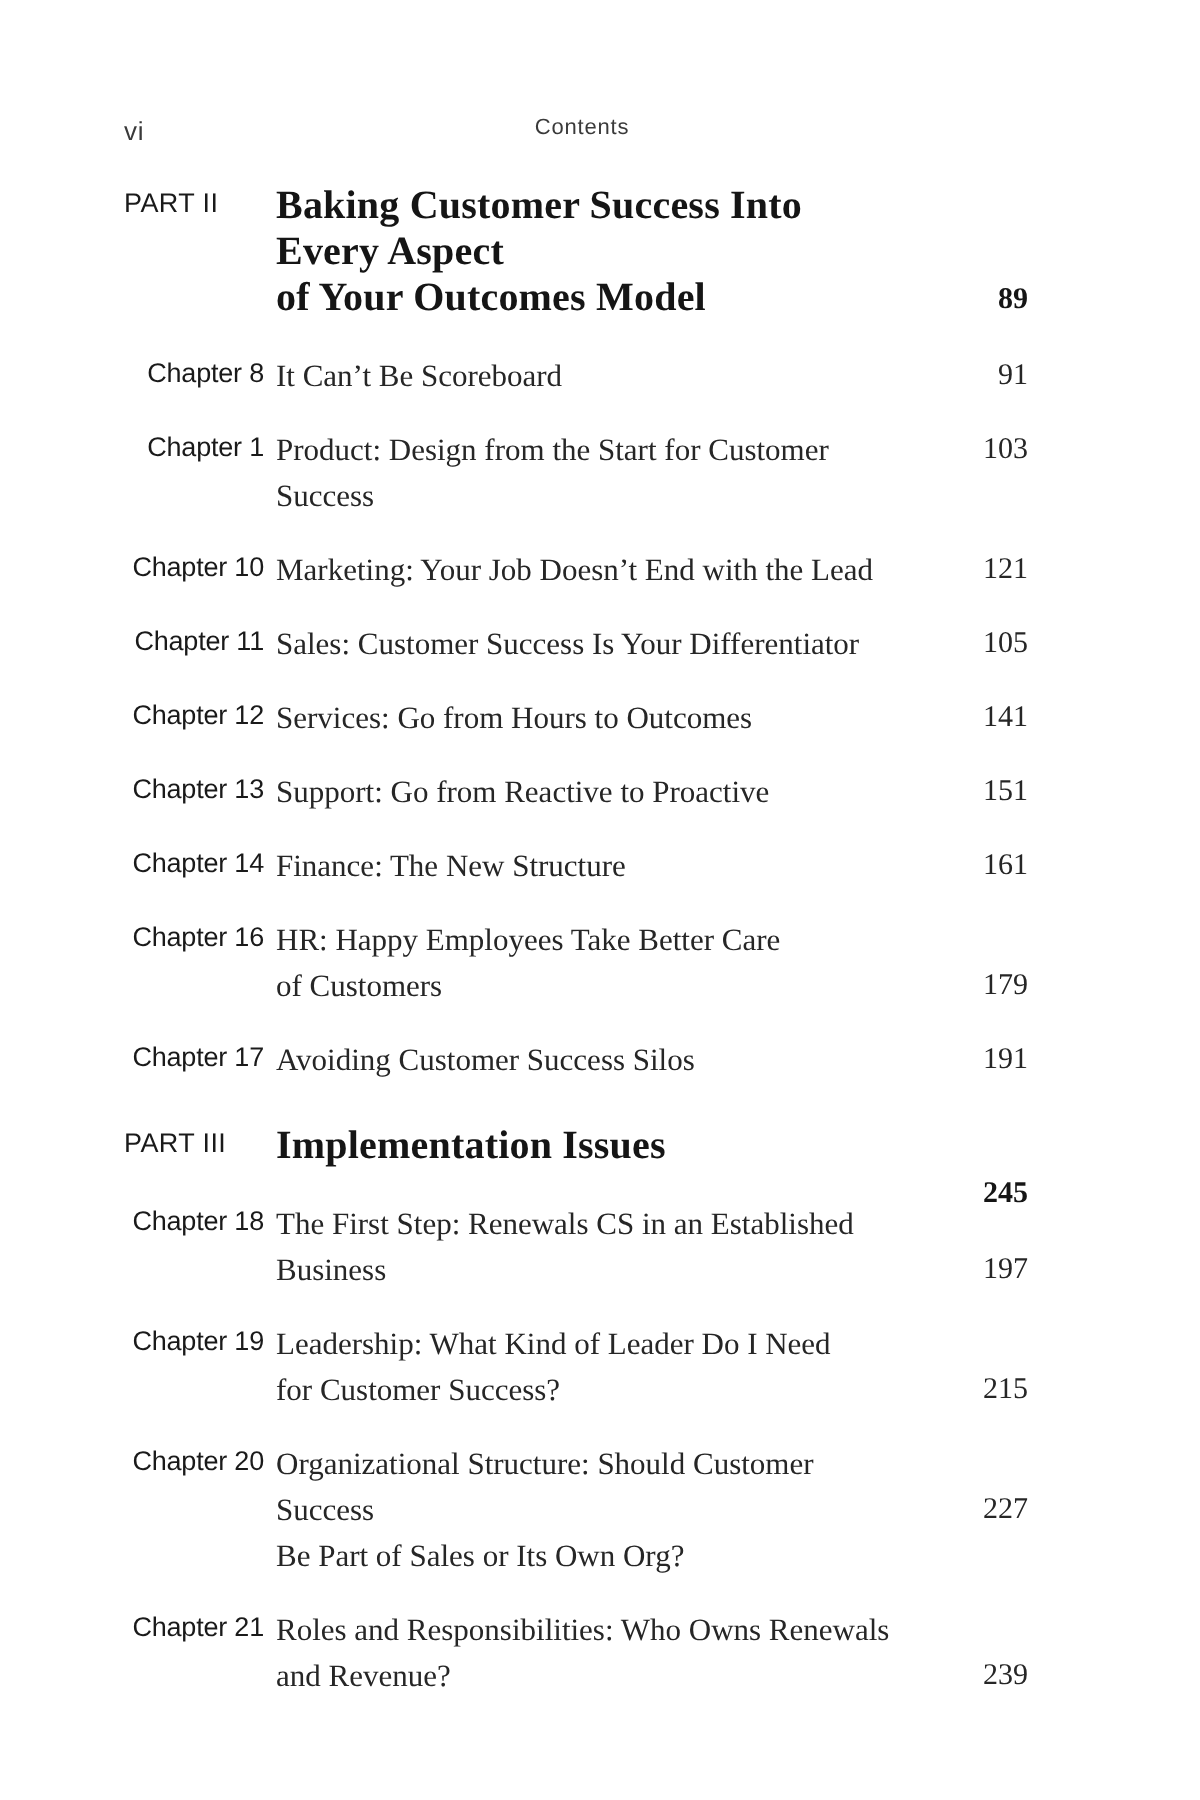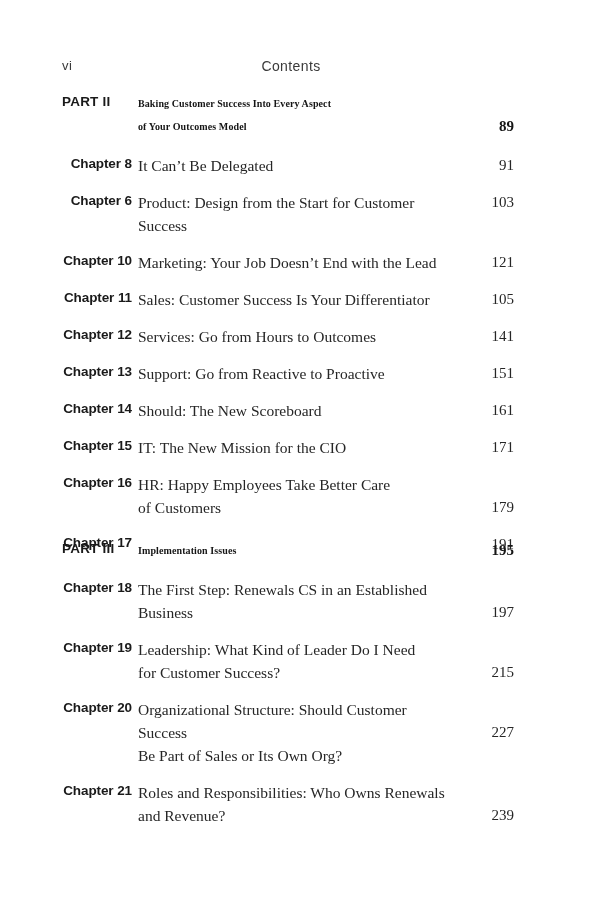--- a/index.html
+++ b/index.html
@@ -40,21 +40,21 @@
     letter-spacing: 0.4px;
     color: #3a3a3a;
   }
   .runhead-title {
     position: absolute;
     left: 0;
     top: 0;
     width: 458px;
     text-align: center;
     font-family: "Liberation Sans", "DejaVu Sans", sans-serif;
-    font-size: 14px;
+    font-size: 11px;
     letter-spacing: 0.4px;
     color: #3a3a3a;
   }
 
   
   .toc {
     position: absolute;
     top: 92px;
     left: 62px;
     width: 452px;
@@ -72,21 +72,21 @@
   .entry.gap-before {
     margin-top: 20px;
   }
 
   .label {
     position: absolute;
     left: 0;
     top: 0;
     width: 70px;
     font-family: "Liberation Sans", "DejaVu Sans", sans-serif;
-    font-weight: bold;
+    font-weight: normal;
     font-size: 13.5px;
     line-height: 20px;
     letter-spacing: -0.1px;
     color: #1a1a1a;
     text-align: right;
     white-space: nowrap;
   }
   .entry.part > .label {
     text-align: left;
     letter-spacing: 0.2px;
@@ -95,21 +95,21 @@
   .title {
     margin-left: 76px;
     margin-right: 60px;
     font-family: "Liberation Serif", "DejaVu Serif", serif;
     font-size: 15.5px;
     line-height: 23px;
     color: #262626;
   }
   .entry.part > .title {
     font-weight: bold;
-    font-size: 10px;
+    font-size: 20px;
     letter-spacing: 0.1px;
     color: #151515;
   }
 
   .title .line {
     display: block;
   }
 
   .folio {
     position: absolute;
@@ -117,20 +117,21 @@
     width: 46px;
     text-align: right;
     font-family: "Liberation Serif", "DejaVu Serif", serif;
     font-size: 15px;
     line-height: 23px;
     color: #262626;
   }
   .entry.part > .folio {
     font-weight: bold;
     color: #151515;
+    margin-top: 24px;
   }
   
   .folio.on-line-1 { top: 0; }
   .folio.on-line-2 { top: 23px; }
 </style>
 </head>
 <body>
 
 <div class="page">
 
@@ -144,26 +145,26 @@
         <div class="label">PART II</div>
         <div class="title">
           <span class="line">Baking Customer Success Into Every Aspect</span>
           <span class="line">of Your Outcomes Model</span>
         </div>
         <div class="folio on-line-2">89</div>
       </div>
       <div class="entry chapter">
         <div class="label">Chapter 8</div>
         <div class="title">
-          <span class="line">It Can’t Be Delegated</span>
+          <span class="line">It Can’t Be Scoreboard</span>
         </div>
         <div class="folio on-line-1">91</div>
       </div>
       <div class="entry chapter">
-        <div class="label">Chapter 6</div>
+        <div class="label">Chapter 1</div>
         <div class="title">
           <span class="line">Product: Design from the Start for Customer Success</span>
         </div>
         <div class="folio on-line-1">103</div>
       </div>
       <div class="entry chapter">
         <div class="label">Chapter 10</div>
         <div class="title">
           <span class="line">Marketing: Your Job Doesn’t End with the Lead</span>
         </div>
@@ -186,49 +187,45 @@
       <div class="entry chapter">
         <div class="label">Chapter 13</div>
         <div class="title">
           <span class="line">Support: Go from Reactive to Proactive</span>
         </div>
         <div class="folio on-line-1">151</div>
       </div>
       <div class="entry chapter">
         <div class="label">Chapter 14</div>
         <div class="title">
-          <span class="line">Should: The New Scoreboard</span>
+          <span class="line">Finance: The New Structure</span>
         </div>
         <div class="folio on-line-1">161</div>
-      </div>
-      <div class="entry chapter">
-        <div class="label">Chapter 15</div>
-        <div class="title">
-          <span class="line">IT: The New Mission for the CIO</span>
-        </div>
-        <div class="folio on-line-1">171</div>
       </div>
       <div class="entry chapter">
         <div class="label">Chapter 16</div>
         <div class="title">
           <span class="line">HR: Happy Employees Take Better Care</span>
           <span class="line">of Customers</span>
         </div>
         <div class="folio on-line-2">179</div>
       </div>
       <div class="entry chapter">
         <div class="label">Chapter 17</div>
+        <div class="title">
+          <span class="line">Avoiding Customer Success Silos</span>
+        </div>
         <div class="folio on-line-1">191</div>
       </div>
       <div class="entry part gap-before">
         <div class="label">PART III</div>
         <div class="title">
           <span class="line">Implementation Issues</span>
         </div>
-        <div class="folio on-line-1">195</div>
+        <div class="folio on-line-1">245</div>
       </div>
       <div class="entry chapter">
         <div class="label">Chapter 18</div>
         <div class="title">
           <span class="line">The First Step: Renewals CS in an Established</span>
           <span class="line">Business</span>
         </div>
         <div class="folio on-line-2">197</div>
       </div>
       <div class="entry chapter">

